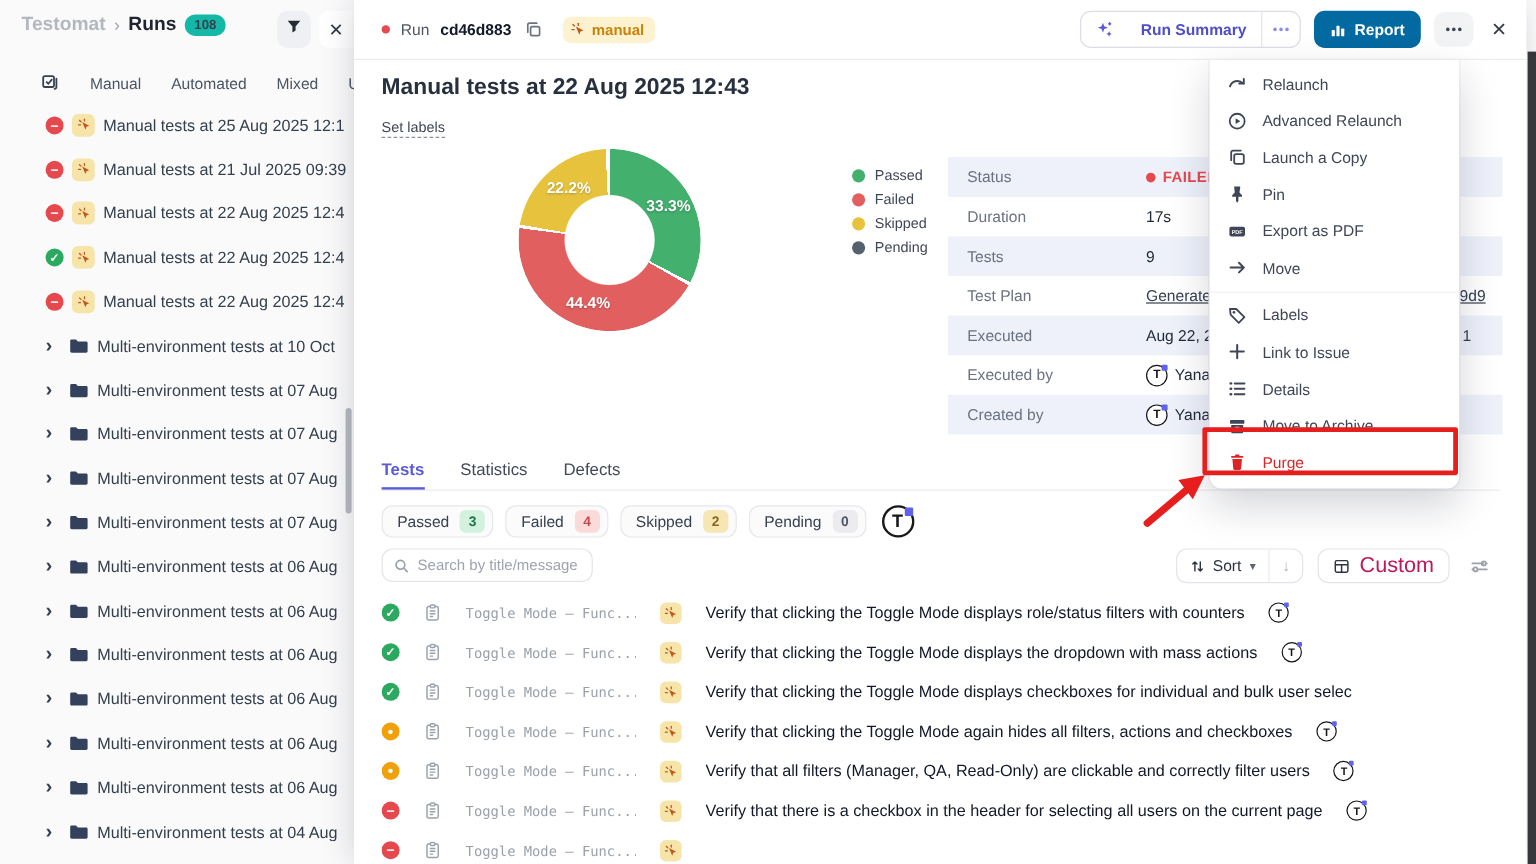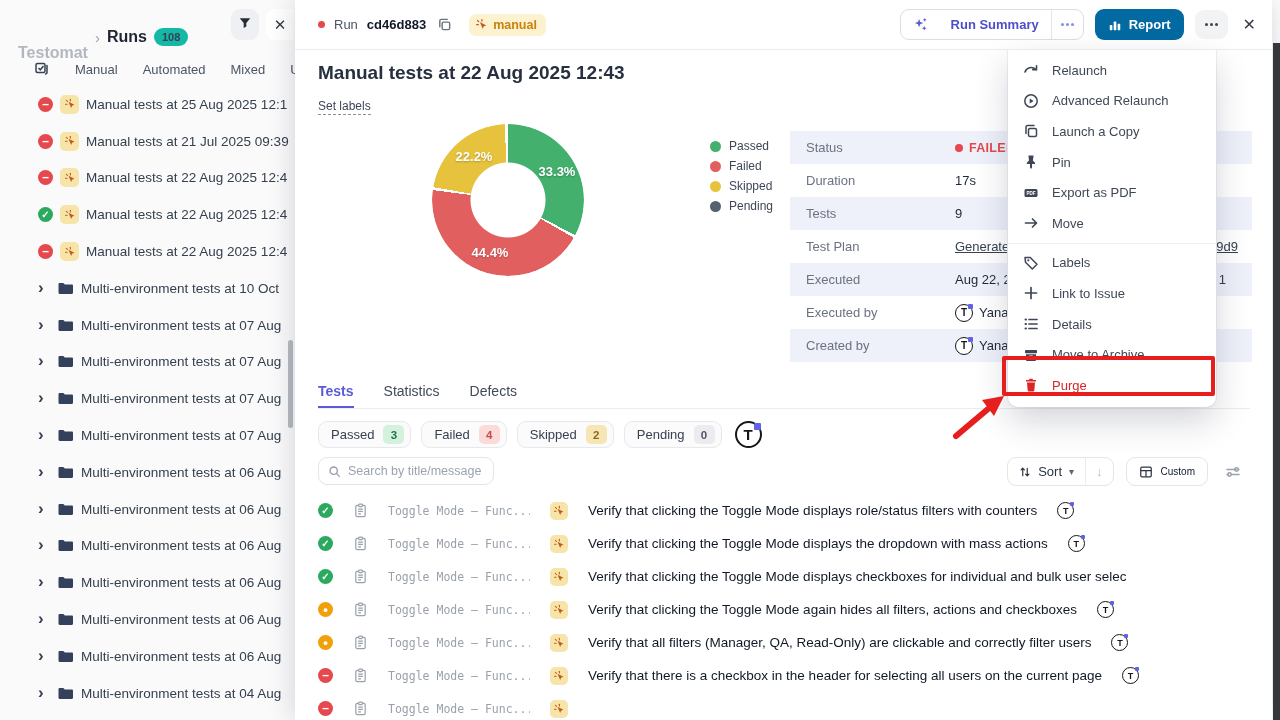--- a/index.html
+++ b/index.html
@@ -2,21 +2,21 @@
 <html><head>
 <meta charset="utf-8">
 <style>
   * { margin:0; padding:0; box-sizing:border-box; }
   html,body { width:1280px; height:720px; overflow:hidden; background:#fff;
     font-family:"Liberation Sans", sans-serif; color:#1f2937; }
 
   
   .sidebar { position:absolute; left:0; top:0; width:295px; height:720px; background:#fafafb; }
   .side-head { position:absolute; left:18px; top:12px; display:flex; align-items:center; gap:7px; }
-  .brand { font-size:16px; font-weight:bold; color:#b3b8c0;margin-top:32px; }
+  .brand { font-size:16px; font-weight:bold; color:#b3b8c0; }
   .crumb-sep { color:#9ca3af; font-size:15px; }
   .side-title { font-size:16px; font-weight:bold; color:#1f2430; }
   .count-badge { background:#14b8a6; color:#374151; font-size:11px; font-weight:bold;
     border-radius:10px; padding:3px 8px; }
   .funnel-btn { position:absolute; left:231px; top:9px; width:28px; height:31px; background:#eef0f3;
     border-radius:9px; display:flex; align-items:center; justify-content:center; }
   .side-close { position:absolute; left:266px; top:9px; width:28px; height:31px; background:#fff;
     border-radius:9px 0 0 9px; display:flex; align-items:center; justify-content:center;
     color:#343b46; font-size:15px; }
   .side-tabs { position:absolute; left:34px; top:60px; display:flex; align-items:center; gap:25px;
@@ -121,21 +121,21 @@
   .search-box input { border:none; outline:none; width:100%; font-size:12.5px; color:#374151;
     font-family:"Liberation Sans", sans-serif; background:transparent; }
   .search-box input::placeholder { color:#9ca3af; }
   .sort-cluster { position:absolute; right:26px; top:457px; display:flex; align-items:center; gap:12px; }
   .sort-group { display:flex; align-items:stretch; height:29px; border:1px solid #e4e5ea;
     border-radius:9px; overflow:hidden; background:#fff; }
   .sort-main { display:flex; align-items:center; gap:7px; padding:0 11px; font-size:13px; color:#2c3442; }
   .sort-down { display:flex; align-items:center; padding:0 10px; border-left:1px solid #ebecf0;
     color:#b6bac2; font-size:13px; }
   .custom-btn { display:flex; align-items:center; gap:8px; height:29px; border:1px solid #e4e5ea;
-    border-radius:9px; background:#fff; padding:0 12px; font-size:10px; color:#0f172a; }
+    border-radius:9px; background:#fff; padding:0 12px; font-size:18px; color:#be185d; }
   .adjust-btn { display:flex; align-items:center; justify-content:center; width:26px; height:27px;
     border-radius:7px; color:#9aa1ab; }
 
   
   .test-list { position:absolute; left:23px; top:494px; right:0; height:226px; overflow:hidden; }
   .test-row { display:flex; align-items:center; height:33px; gap:20px; white-space:nowrap; overflow:hidden; }
   .clip-icn { flex:0 0 auto; display:flex; }
   .test-ref { font-family:"DejaVu Sans Mono", monospace; font-size:11.5px; color:#9aa1ab;
     width:142px; flex:0 0 auto; overflow:hidden; }
   .test-title { font-size:13.5px; color:#111827; }

